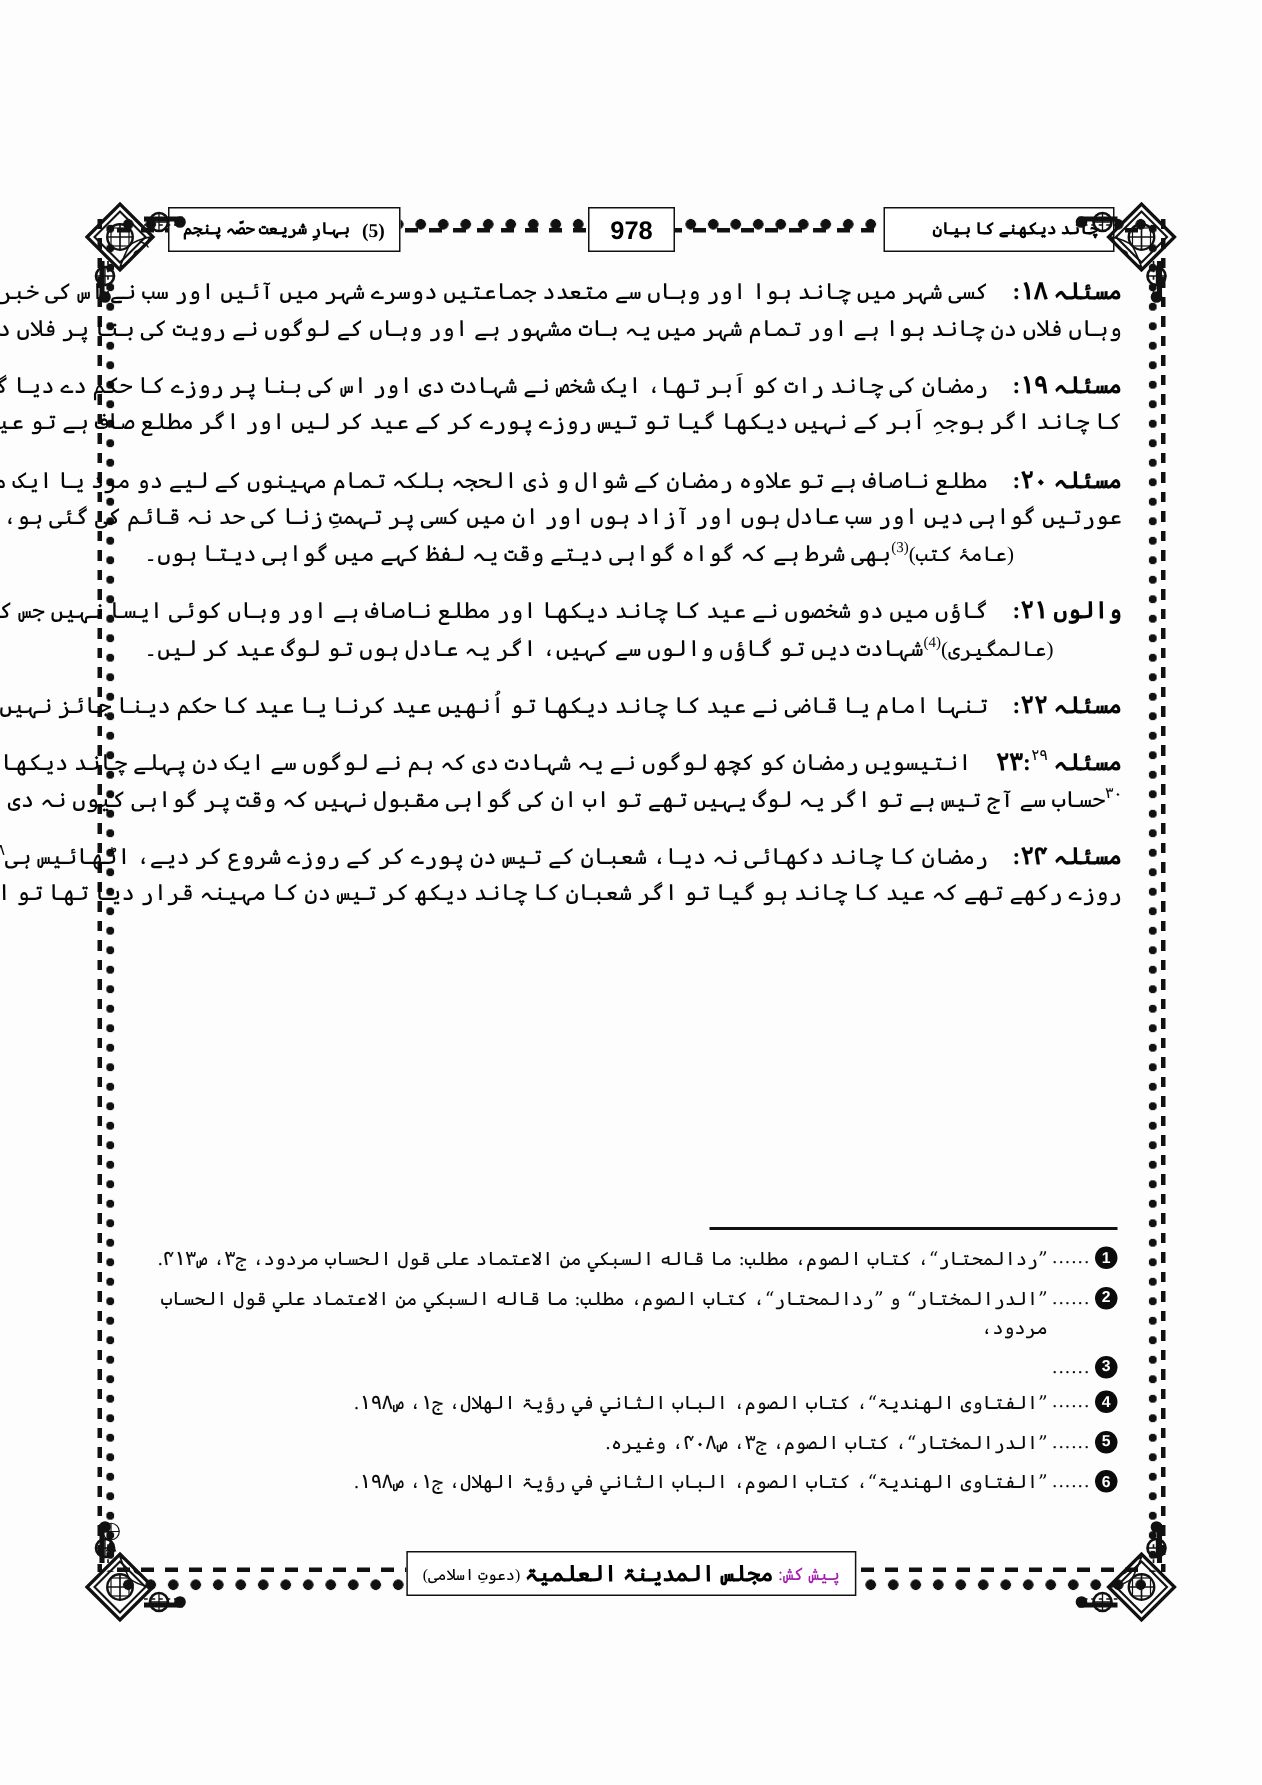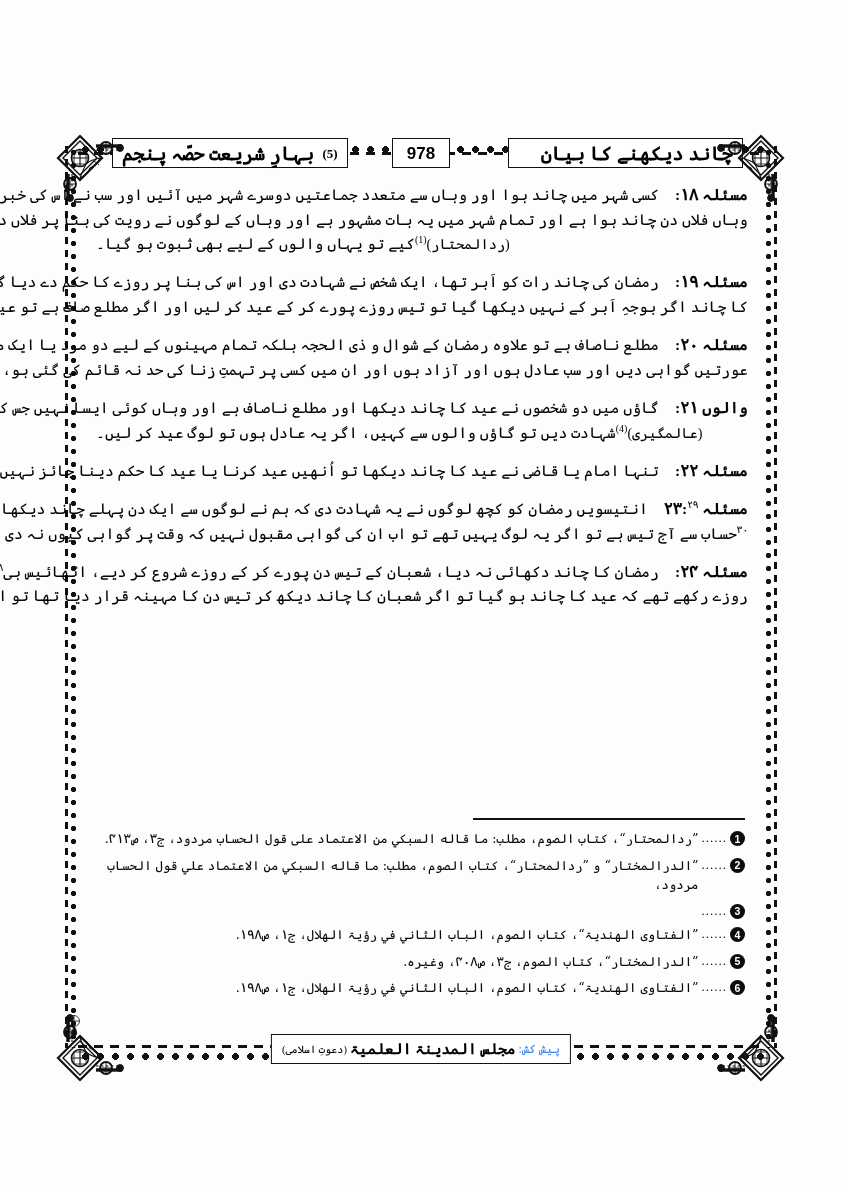--- a/index.html
+++ b/index.html
@@ -102,21 +102,21 @@
     justify-content: center;
     padding: 0 9px;
     box-sizing: border-box;
     z-index: 3;
   }
   .hdr-box.chapter { right: 21px; padding-left: 32px; }
   .hdr-box.pagenum { left: 50%; transform: translateX(-50%); min-width: 58px; align-items: center; }
   .hdr-box.booktitle { left: 34px; }
   .hdr-text {
     font-family: "Liberation Serif", "DejaVu Serif", serif;
-    font-size: 19px;
+    font-size: 11px;
     font-weight: 700;
     color: #000;
     white-space: nowrap;
     line-height: 1;
   }
   .hdr-text.page {
     font-family: "Liberation Sans", sans-serif;
     font-size: 17px;
     font-weight: 700;
     direction: ltr;
@@ -173,21 +173,21 @@
     align-items: center;
     justify-content: center;
     padding: 0 10px;
     box-sizing: border-box;
     z-index: 3;
     gap: 3px;
   }
   .ftr-label {
     font-family: "Liberation Serif", serif;
     font-size: 12px;
-    color: #3b82f6;
+    color: #a21caf;
     white-space: nowrap;
   }
   .ftr-main {
     font-family: "Liberation Serif", serif;
     font-size: 15px;
     font-weight: 700;
     color: #000;
     white-space: nowrap;
   }
   .ftr-paren {
@@ -443,31 +443,31 @@
       <path d="M4.5 9 h11 M10 3.5 v11"></path>
       <path d="M10 15 l-3 7 h6 z" fill="#111"></path>
     </g>
   </svg>
 
   <div class="content">
 
     <div class="masala">
       <span class="mline first"><span class="mlabel">مسئلہ ۱۸:</span><span>کسی شہر میں چاند ہوا اور وہاں سے متعدد جماعتیں دوسرے شہر میں آئیں اور سب نے اس کی خبر دی کہ</span></span>
       <span class="mline">وہاں فلاں دن چاند ہوا ہے اور تمام شہر میں یہ بات مشہور ہے اور وہاں کے لوگوں نے رویت کی بنا پر فلاں دن سے روزے شروع</span>
-      <span class="mline last"><span class="src">(ردالمحتار)</span><span class="ref">(1)</span><span>کیے تو یہاں والوں کے لیے بھی ثبوت ہو گیا۔</span></span>
     </div>
 
     <div class="masala">
       <span class="mline first"><span class="mlabel">مسئلہ ۱۹:</span><span>رمضان کی چاند رات کو اَبر تھا، ایک شخص نے شہادت دی اور اس کی بنا پر روزے کا حکم دے دیا گیا، اب عید</span></span>
       <span class="mline">کا چاند اگر بوجہِ اَبر کے نہیں دیکھا گیا تو تیس روزے پورے کر کے عید کر لیں اور اگر مطلع صاف ہے تو عید نہ کریں، مگر جبکہ دو</span>
     </div>
 
     <div class="masala">
       <span class="mline first"><span class="mlabel">مسئلہ ۲۰:</span><span>مطلع ناصاف ہے تو علاوہ رمضان کے شوال و ذی الحجہ بلکہ تمام مہینوں کے لیے دو مرد یا ایک مرد اور دو</span></span>
       <span class="mline">عورتیں گواہی دیں اور سب عادل ہوں اور آزاد ہوں اور ان میں کسی پر تہمتِ زنا کی حد نہ قائم کی گئی ہو، اگرچہ توبہ کر چکا ہو اور یہ</span>
+      <span class="mline last"><span class="src">(عامۂ کتب)</span><span class="ref">(3)</span><span>بھی شرط ہے کہ گواہ گواہی دیتے وقت یہ لفظ کہے میں گواہی دیتا ہوں۔</span></span>
     </div>
 
     <div class="masala">
       <span class="mline first"><span class="mlabel">والوں ۲۱:</span><span>گاؤں میں دو شخصوں نے عید کا چاند دیکھا اور مطلع ناصاف ہے اور وہاں کوئی ایسا نہیں جس کے پاس</span></span>
       <span class="mline last"><span class="src">(عالمگیری)</span><span class="ref">(4)</span><span>شہادت دیں تو گاؤں والوں سے کہیں، اگر یہ عادل ہوں تو لوگ عید کر لیں۔</span></span>
     </div>
 
     <div class="masala">
       <span class="mline first last" style="text-align:justify;text-align-last:justify"><span class="mlabel">مسئلہ ۲۲:</span><span>تنہا امام یا قاضی نے عید کا چاند دیکھا تو اُنھیں عید کرنا یا عید کا حکم دینا جائز نہیں۔</span></span>
     </div>

